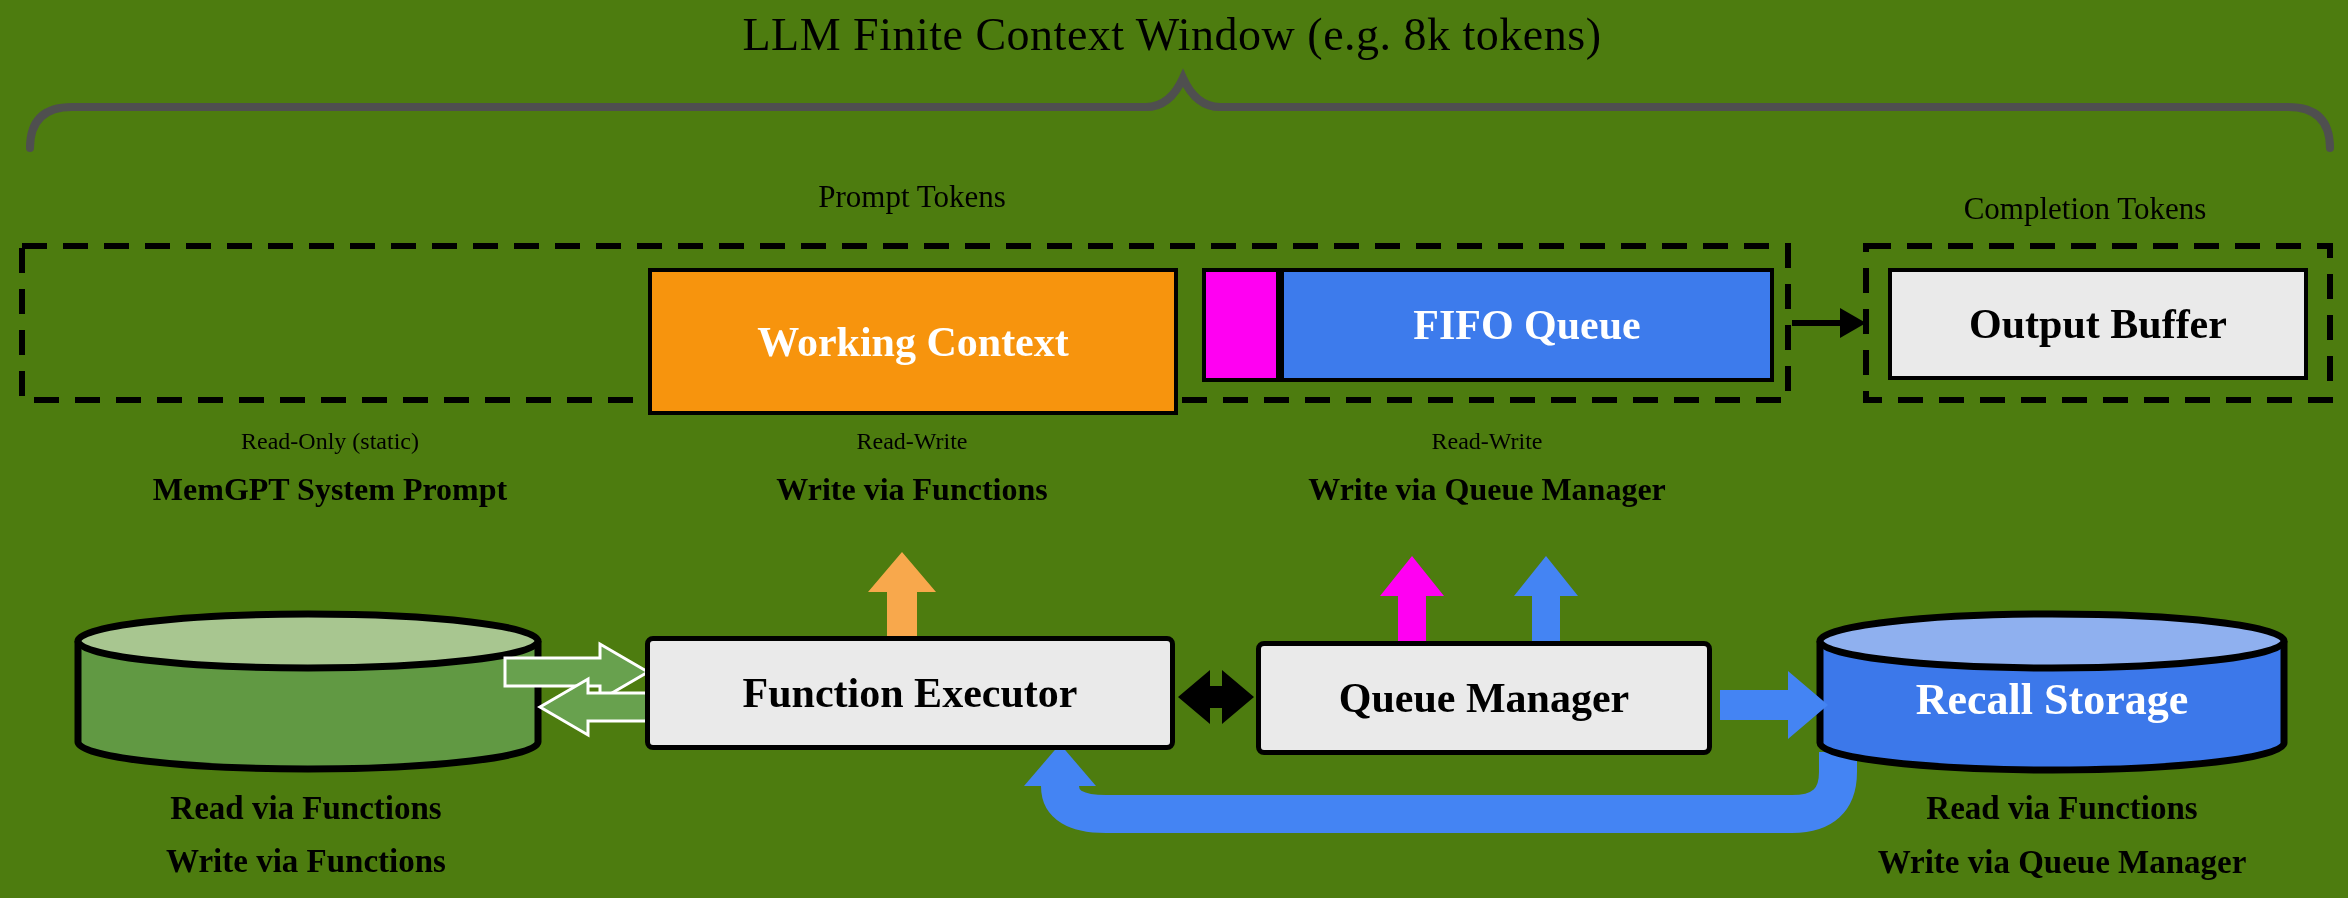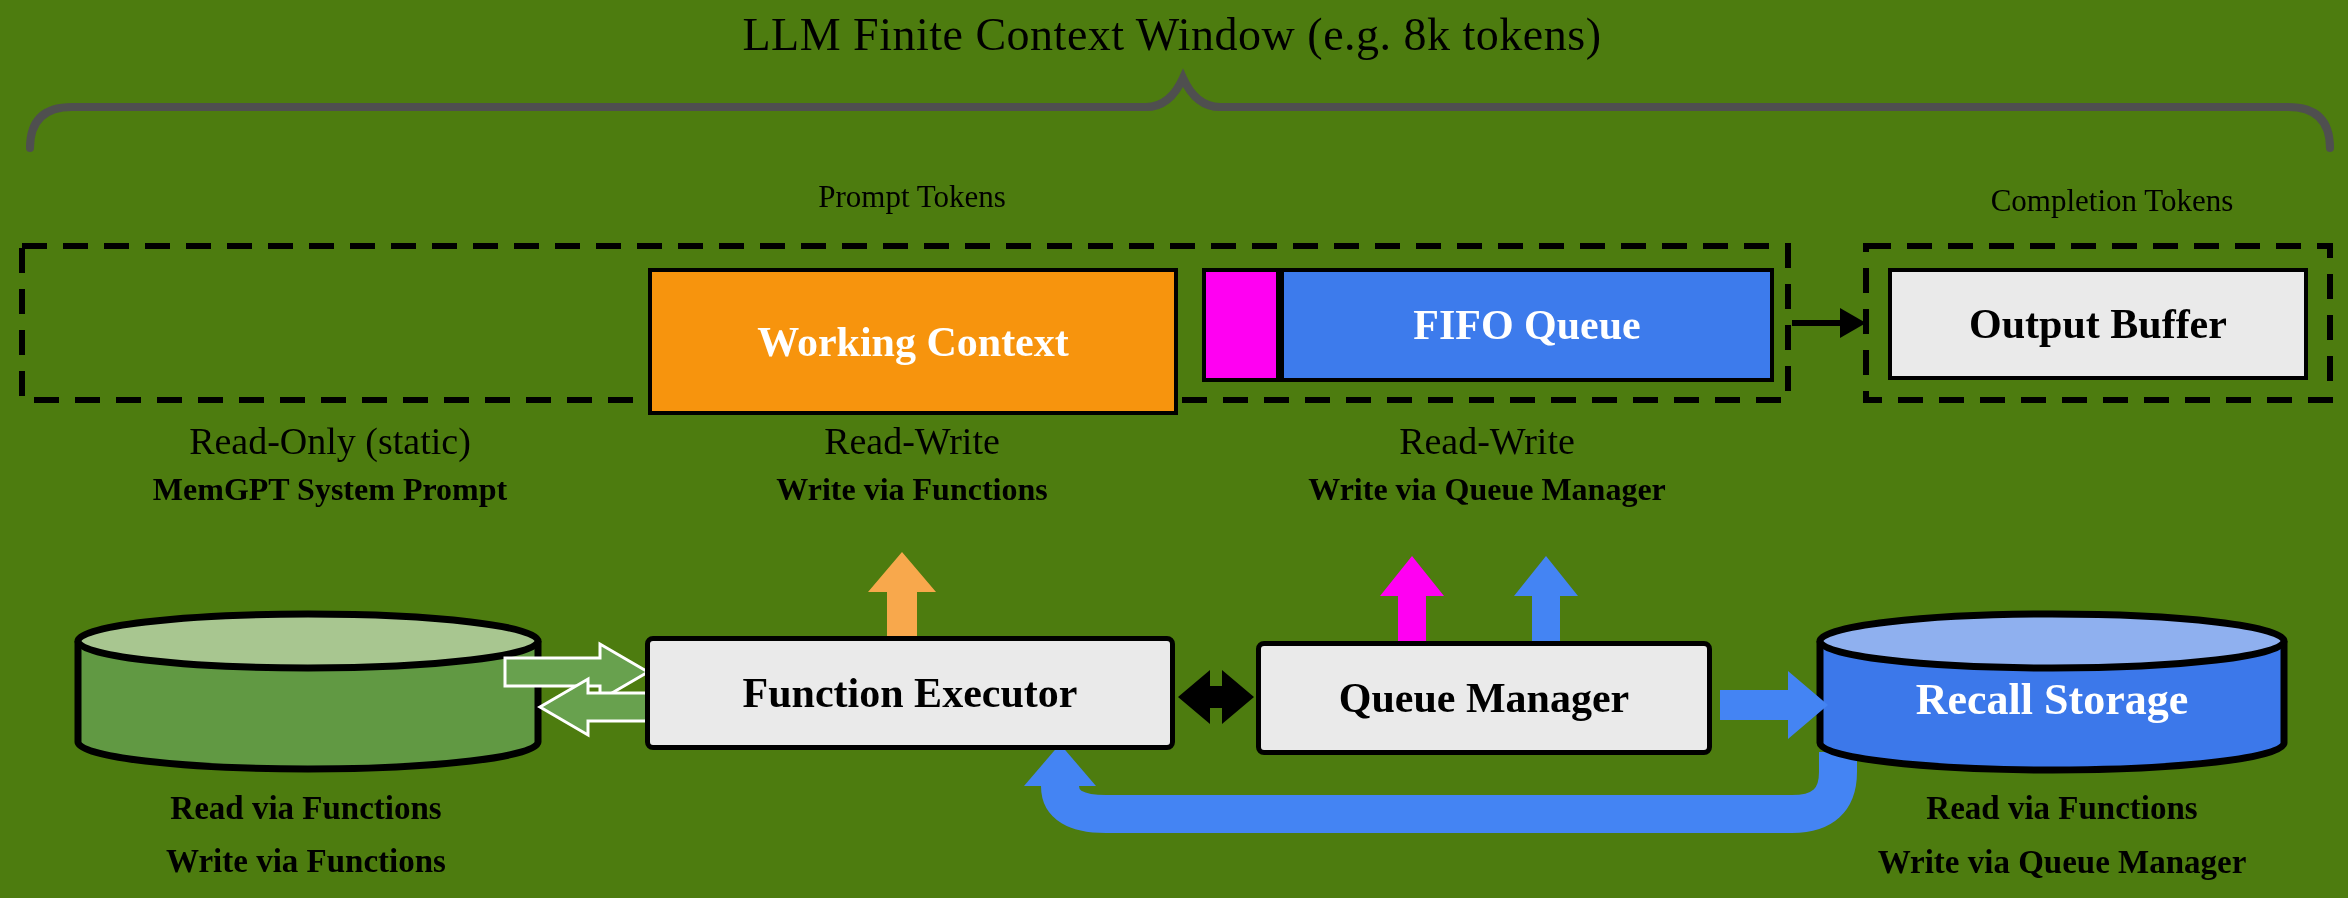--- a/index.html
+++ b/index.html
@@ -8,21 +8,21 @@
     font-family:"Liberation Serif","DejaVu Serif",serif;color:#000;
   }
   .abs{position:absolute;}
   .ctr{transform:translate(-50%,-50%);white-space:nowrap;text-align:center;}
   .layer{position:absolute;left:0;top:0;width:2348px;height:898px;}
   
   .title{font-size:46px;letter-spacing:.5px;}
   .sec-label{font-size:31px;}
   .box{display:flex;align-items:center;justify-content:center;box-sizing:border-box;}
   .box-label{font-weight:bold;font-size:42px;}
-  .ann1{font-size:38px;}
+  .ann1{font-size:24px;}
   .ann2{font-size:32px;font-weight:bold;}
   .cyl-label{font-size:44px;font-weight:bold;color:#fff;}
   .proc{background:#EAEAEA;border:5px solid #000;border-radius:8px;}
   .proc-label{font-size:42px;font-weight:bold;}
   .io-label{font-size:33px;font-weight:bold;line-height:52px;}
 </style>
 </head>
 <body>
 
 <div class="stage">
@@ -60,21 +60,21 @@
 
     <polygon points="656,693 588,693 588,679 540,707 588,735 588,721 656,721" fill="#68A14E" stroke="#fff" stroke-width="3"></polygon>
 
     <polygon points="1178,697 1210,670 1210,686 1222,686 1222,670 1254,697 1222,724 1222,708 1210,708 1210,724" fill="#000"></polygon>
 
     <polygon points="1720,690 1788,690 1788,671 1828,705 1788,739 1788,720 1720,720" fill="#4484F3"></polygon>
   </svg>
 
   <div class="abs ctr title" style="left:1172px;top:34px;">LLM Finite Context Window (e.g. 8k tokens)</div>
   <div class="abs ctr sec-label" style="left:912px;top:197px;">Prompt Tokens</div>
-  <div class="abs ctr sec-label" style="left:2085px;top:201px;margin-left:27px;">Completion Tokens</div>
+  <div class="abs ctr sec-label" style="left:2085px;top:209px;">Completion Tokens</div>
 
 
   <div class="abs box" style="left:648px;top:268px;width:530px;height:147px;background:#F7940D;border:4px solid #000;">
     <span class="box-label" style="color:#fff;">Working Context</span>
   </div>
 
   <div class="abs" style="left:1202px;top:268px;width:78px;height:114px;background:#FF00F2;border:4px solid #000;box-sizing:border-box;"></div>
 
   <div class="abs box" style="left:1280px;top:268px;width:494px;height:114px;background:#3D7BEC;border:4px solid #000;">
     <span class="box-label" style="color:#fff;">FIFO Queue</span>

